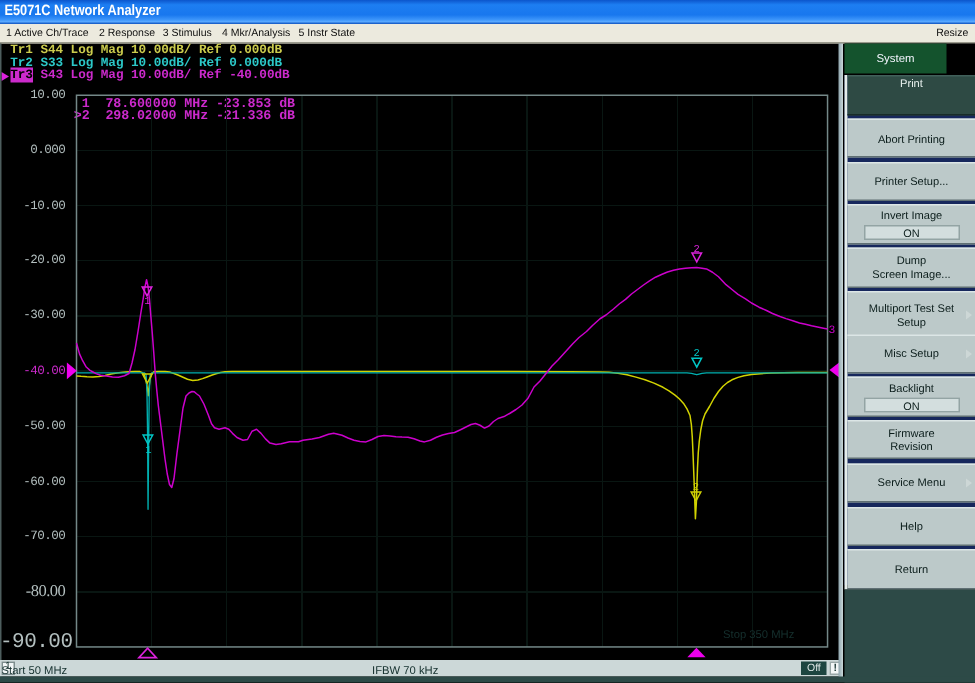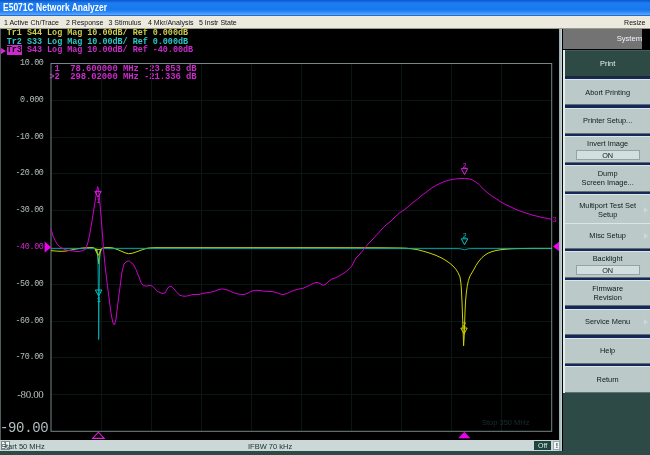--- a/index.html
+++ b/index.html
@@ -89,23 +89,23 @@
 <div class="abs" style="left:1px;top:441.7px;font-size:7.5px;color:#15302e">Start 50 MHz</div>
 <div class="abs" style="left:248px;top:441.7px;font-size:7.5px;color:#15302e">IFBW 70 kHz</div>
 <div class="abs" style="left:482px;top:418px;font-size:7.5px;color:#15302e">Stop 350 MHz</div>
 <div class="abs" style="left:533.8px;top:441.2px;width:17.6px;height:9px;background:#1d4540;color:#dce6e4;font-size:7px;line-height:9px;text-align:center">Off</div>
 <div class="abs" style="left:553px;top:441.2px;width:7.6px;height:9.2px;background:#f3f7f7;border:1px solid #9aa8a8;font-size:7px;line-height:7px;text-align:center;color:#243e3c;font-weight:bold">!</div>
 
 <div class="abs" style="left:559.3px;top:28.5px;width:3px;height:423px;background:linear-gradient(90deg,#8fa5ad,#c9d7d9)"></div>
 
 <div class="abs" style="left:562.5px;top:28.5px;width:87.5px;height:426.5px;background:#000"></div>
 <div class="abs" style="left:562.5px;top:50px;width:87.5px;height:340px;background:#16275c"></div>
-<div class="abs" style="left:563px;top:28.5px;width:79px;height:20px;background:#737373;color:#f4f6ff;font-size:7.6px;line-height:20px;text-align:right">System</div>
+<div class="abs" style="left:563px;top:28.5px;width:68px;height:20px;background:#14532d;color:#f4f6ff;font-size:7.6px;line-height:20px;text-align:center">System</div>
 <div class="abs" style="left:563.3px;top:50.3px;width:2px;height:342.5px;background:#e4ecea"></div>
-<div style="position:absolute;left:565.3px;top:50.3px;width:84.7px;height:26.4px;background:#2e4a44;color:#e9f1ef;font-size:7.4px;line-height:9px;text-align:center;display:flex;align-items:center;justify-content:center;border-top:1px solid #41605a;border-bottom:1px solid #182b28;box-sizing:border-box">
+<div style="position:absolute;left:565.3px;top:50.3px;width:84.7px;height:26.4px;background:#2e4a44;color:#e9f1ef;font-size:7.4px;line-height:9px;text-align:center;display:flex;justify-content:center;border-top:1px solid #41605a;border-bottom:1px solid #182b28;box-sizing:border-box">
     <div style="width:100%">Print</div>
   </div>
 <div style="position:absolute;left:565.3px;top:79.02px;width:84.7px;height:26.4px;background:#bcc9c9;color:#0a1c1a;font-size:7.4px;line-height:9px;text-align:center;display:flex;align-items:center;justify-content:center;border-top:1px solid #dce6e6;border-bottom:1px solid #5f6f73;box-sizing:border-box">
     <div style="width:100%">Abort Printing</div>
   </div>
 <div style="position:absolute;left:565.3px;top:107.74px;width:84.7px;height:26.4px;background:#bcc9c9;color:#0a1c1a;font-size:7.4px;line-height:9px;text-align:center;display:flex;align-items:center;justify-content:center;border-top:1px solid #dce6e6;border-bottom:1px solid #5f6f73;box-sizing:border-box">
     <div style="width:100%">Printer Setup...</div>
   </div>
 <div style="position:absolute;left:565.3px;top:136.45999999999998px;width:84.7px;height:26.4px;background:#bcc9c9;color:#0a1c1a;font-size:7.4px;line-height:9px;text-align:center;display:flex;align-items:center;justify-content:center;border-top:1px solid #dce6e6;border-bottom:1px solid #5f6f73;box-sizing:border-box">
     <div style="width:100%">Invert Image<div style="margin:1.5px auto 0;width:64px;height:10.5px;background:#d3dede;border:1px solid #93a4a4;font-size:7.3px;line-height:10px;color:#0a1c1a">ON</div></div>

